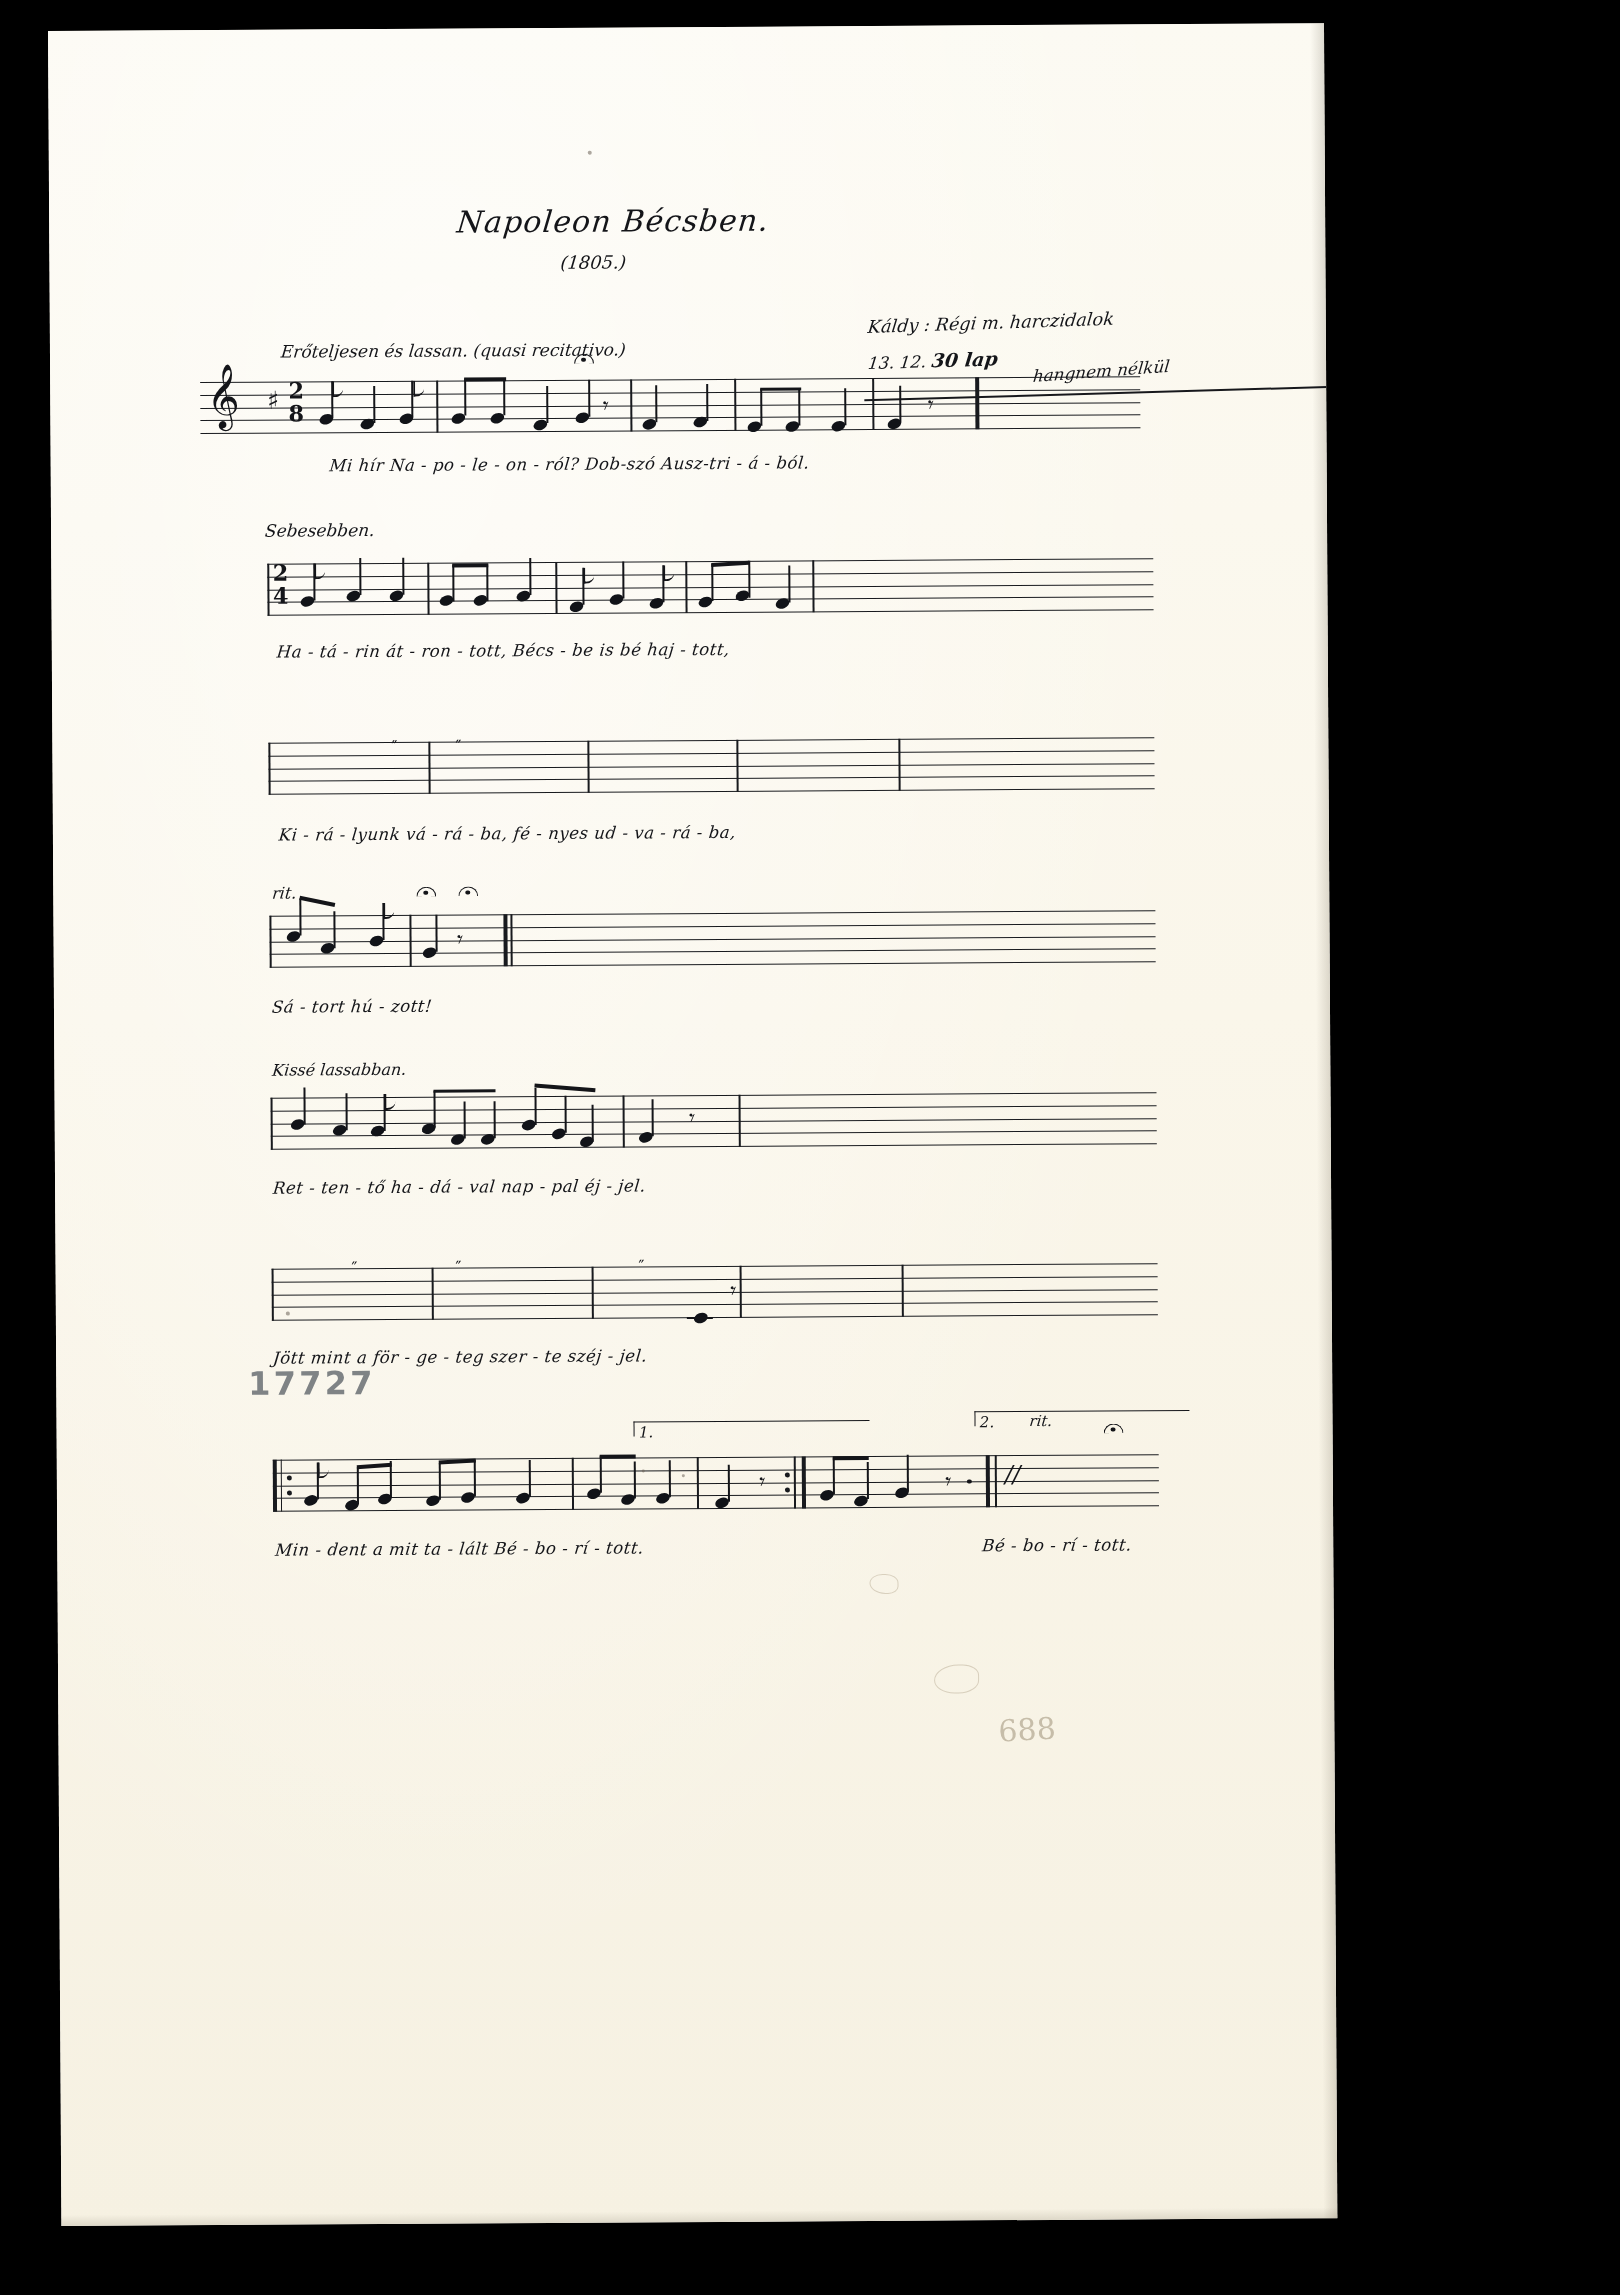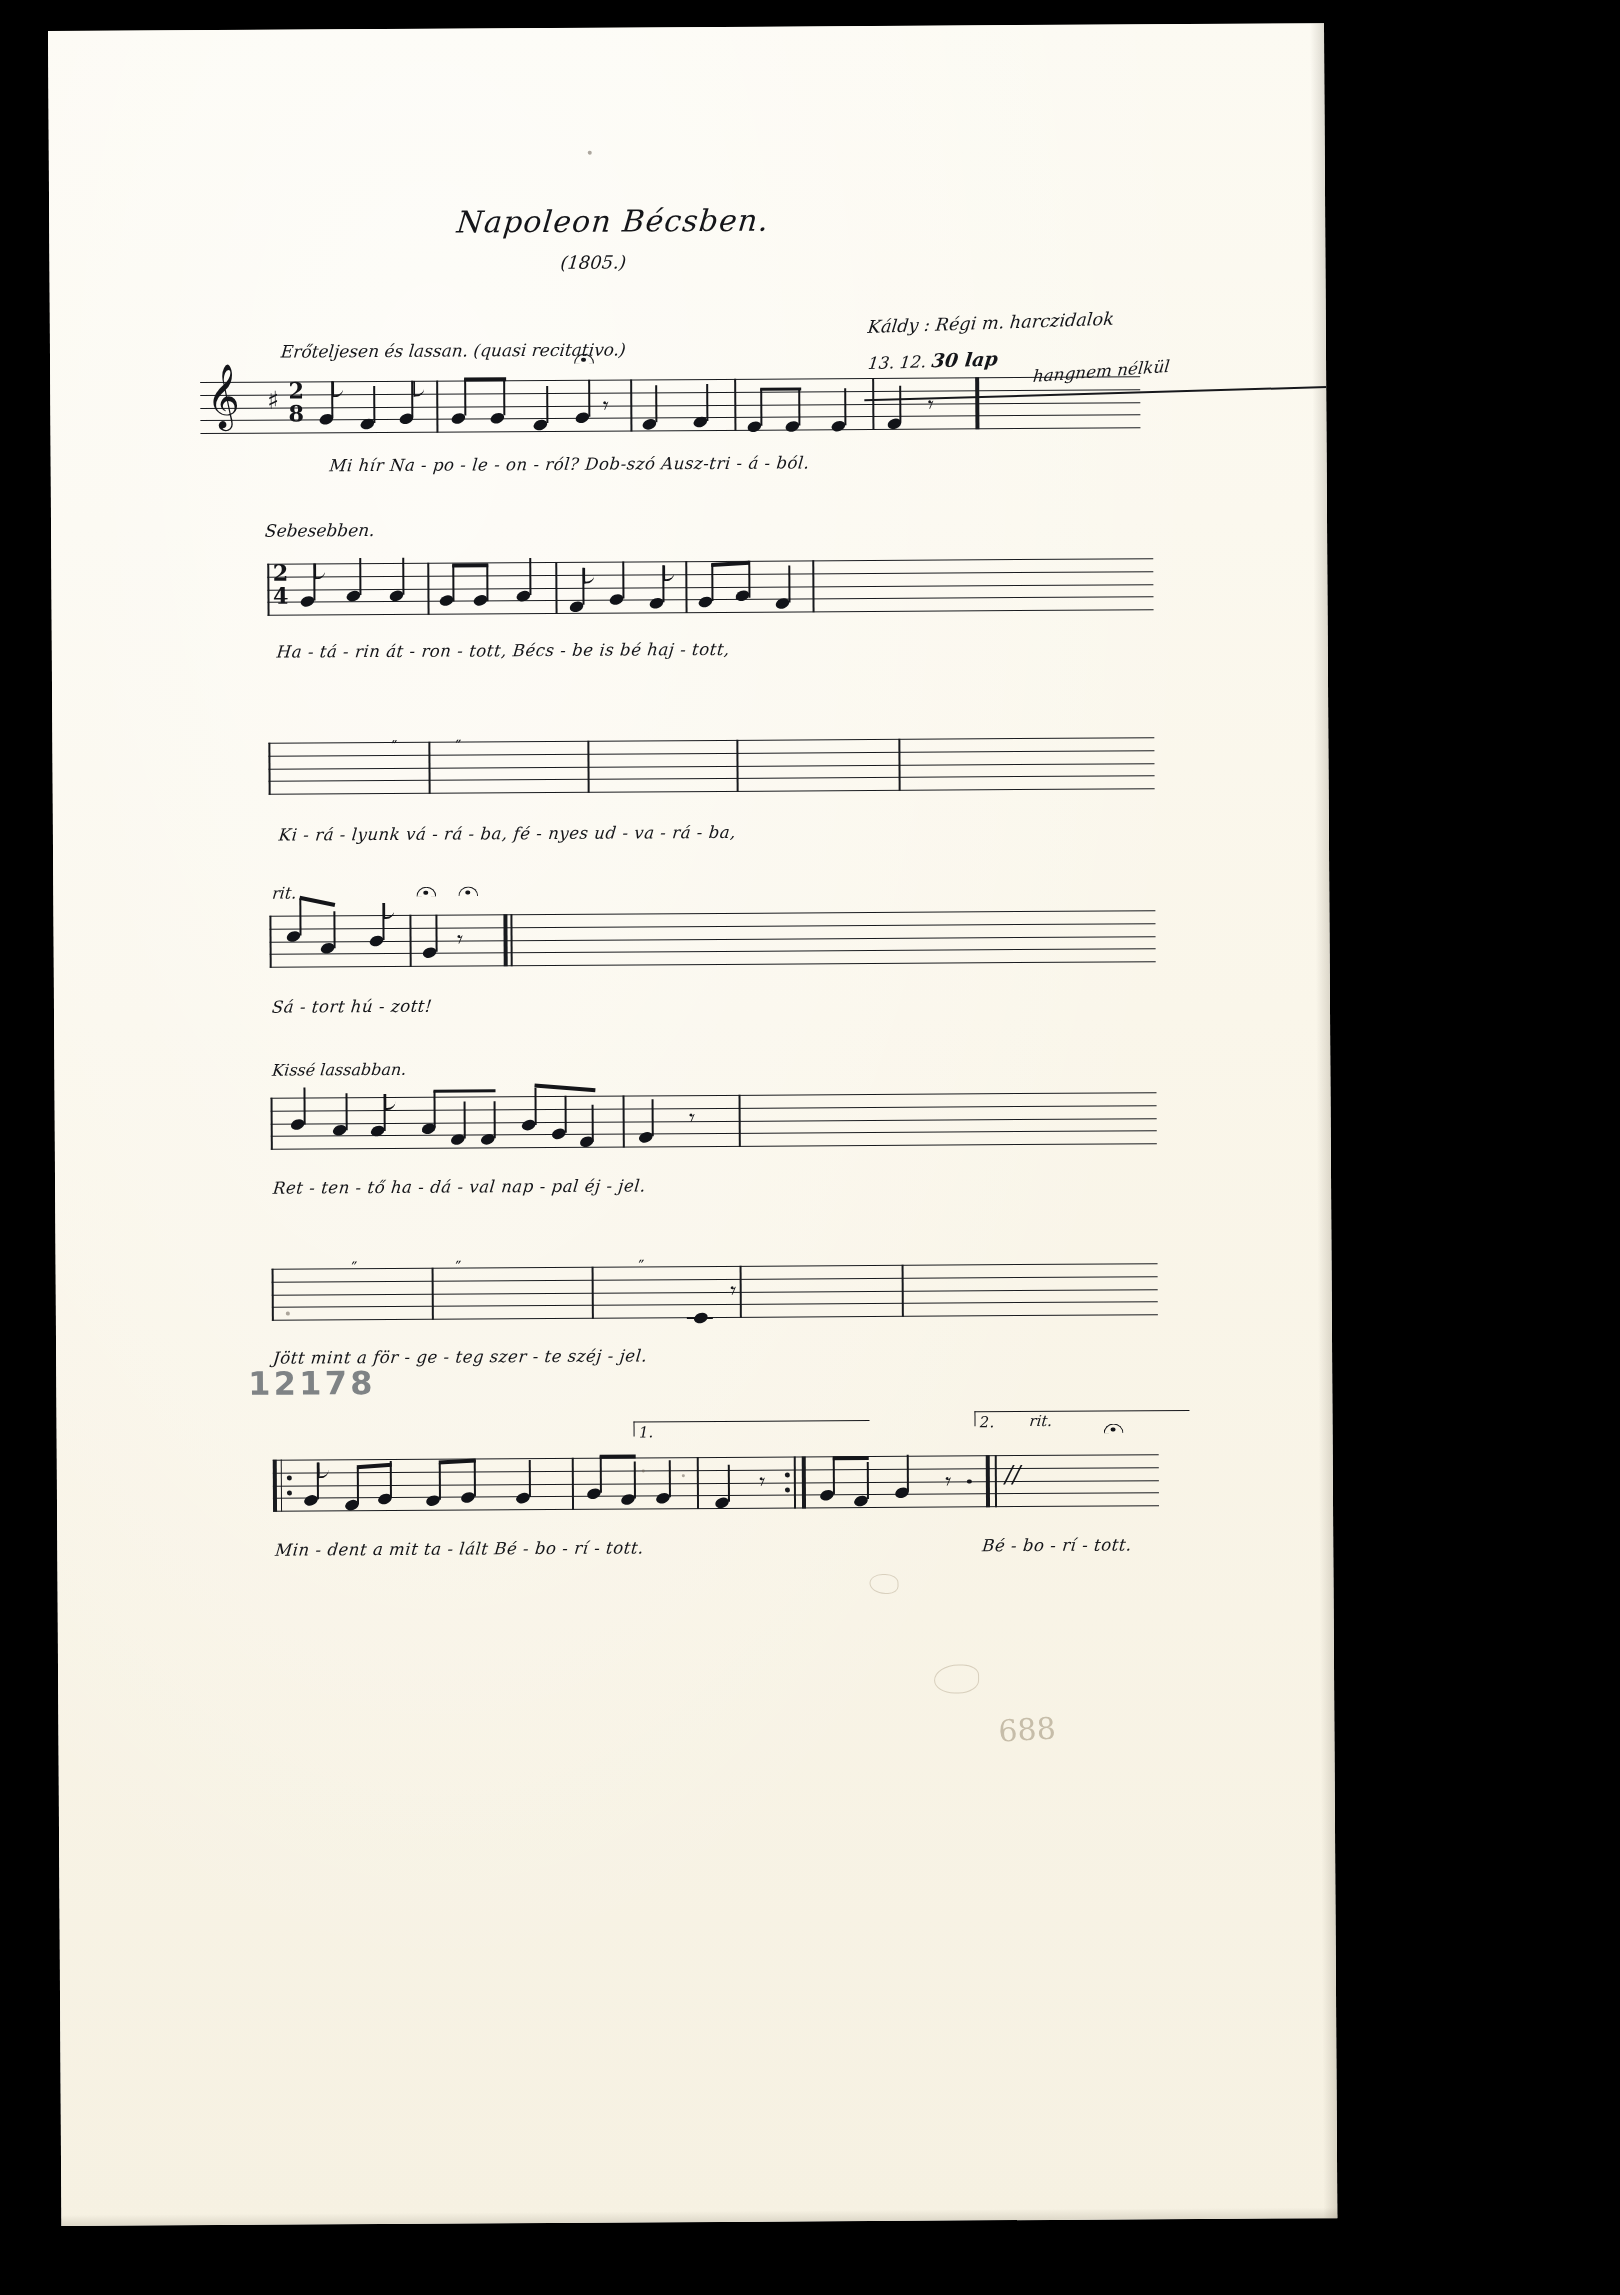--- a/index.html
+++ b/index.html
@@ -663,21 +663,21 @@
     <div class="dot" style="left:694px; top:23.5px;"></div>
 
     <div class="barline thick" style="left:713px;"></div>
     <div class="barline" style="left:722px;"></div>
     <div style="position:absolute; left:732px; top:5.3px; font-size:23.5px; color:#141519; font-style:italic;">//</div>
   </div>
 
   <div class="lyrics hand" style="left:217px; top:1511px;">Min - dent a mit ta - lált Bé - bo - rí - tott.</div>
   <div class="lyrics hand" style="left:924px; top:1511px;">Bé - bo - rí - tott.</div>
 
-  <div id="catalog">12178</div>
+  <div id="catalog">17727</div>
 
   <div id="pencil-num">688</div>
 
   <div class="speck" style="left:539px; top:123px; width:3.7px; height:3.7px;"></div>
   <div class="speck" style="left:230px; top:1282px; width:3.7px; height:3.7px;"></div>
   <div class="speck" style="left:585px; top:1442px; width:2.7px; height:2.7px;"></div>
   <div class="speck" style="left:625px; top:1447px; width:2.7px; height:2.7px;"></div>
   <div class="scribble" style="left:812px; top:1548px; width:27px; height:18px;"></div>
   <div class="scribble" style="left:876px; top:1639px; width:43px; height:27px; border-radius:60% 40% 50% 50%;"></div>
 

